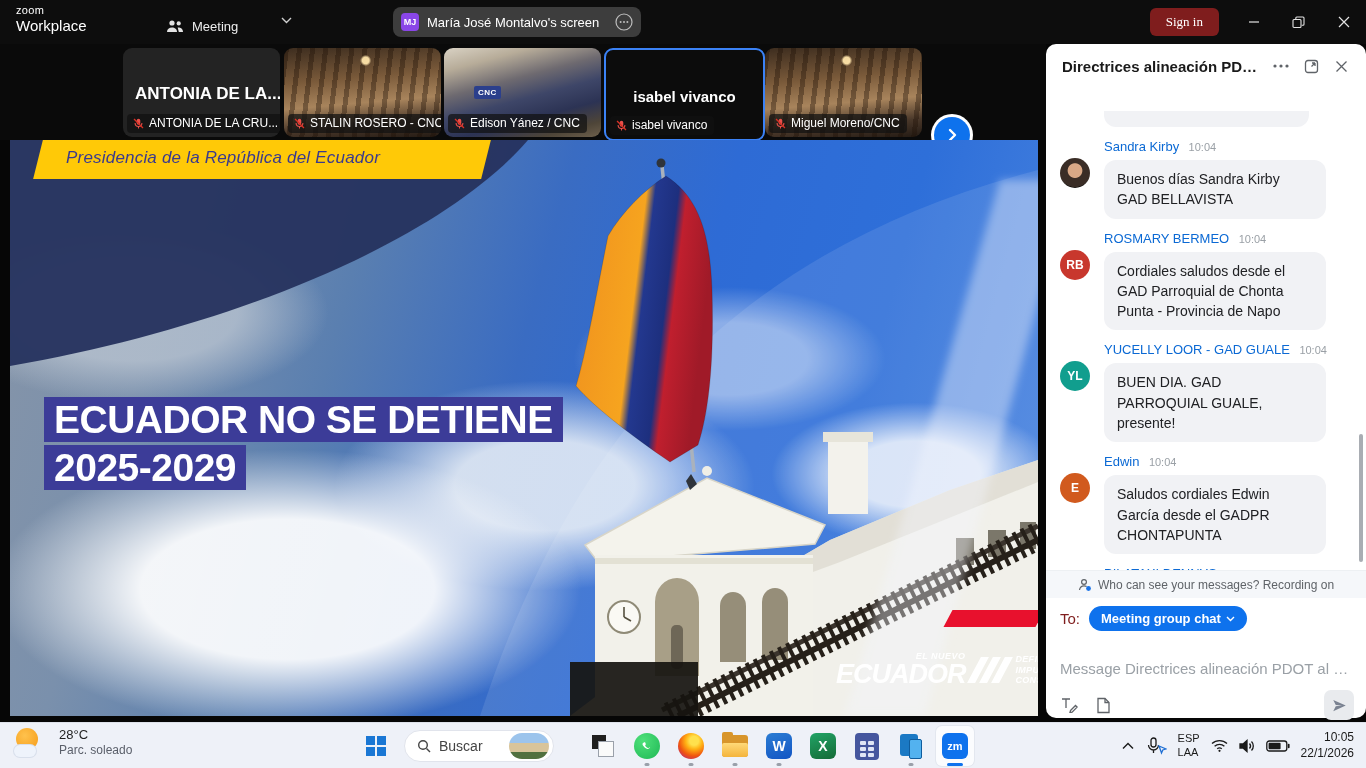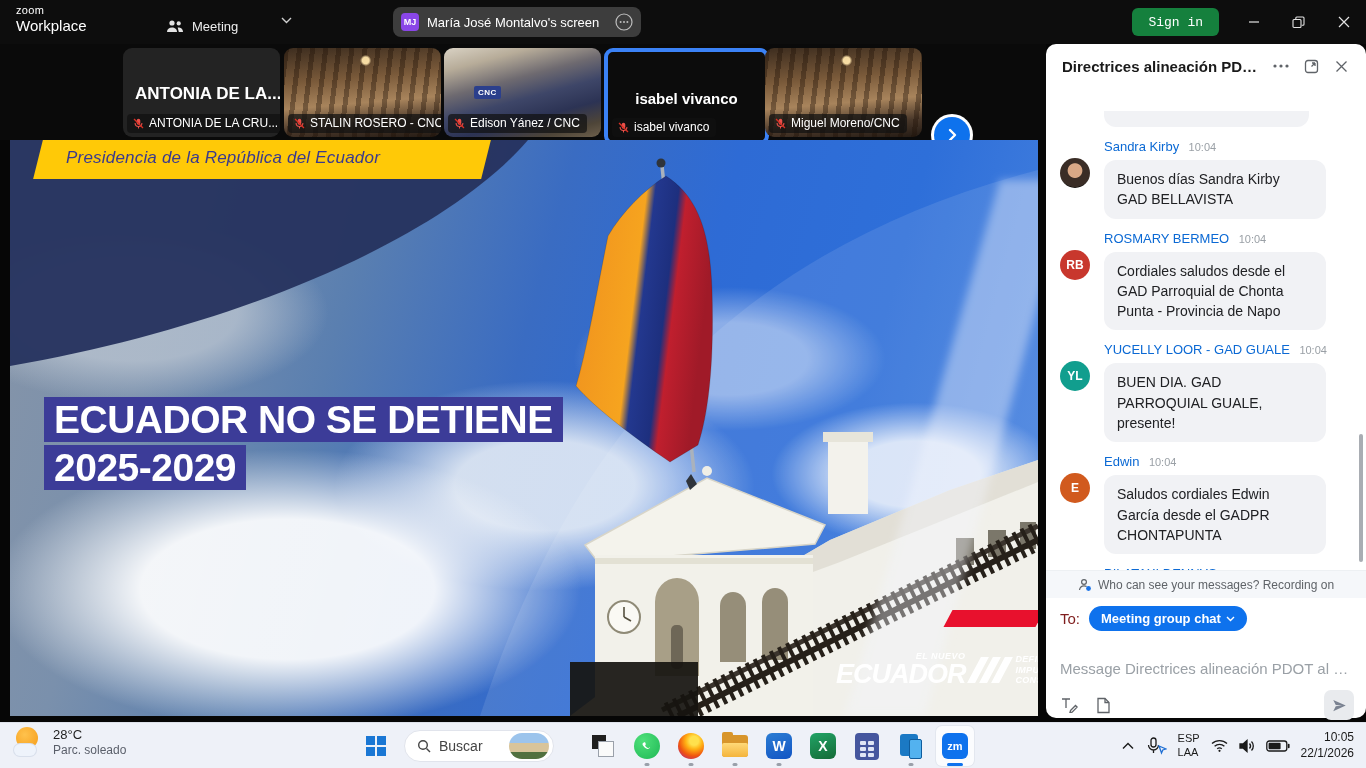--- a/index.html
+++ b/index.html
@@ -8,27 +8,27 @@
   
   .titlebar{position:absolute;left:0;top:0;width:1366px;height:44px;background:#0d0d0d;}
   .zlogo{position:absolute;left:16px;top:5px;color:#fff;line-height:1;}
   .zlogo .z1{font-size:11px;font-weight:normal;letter-spacing:.3px;}
   .zlogo .z2{font-size:15px;margin-top:2px;}
   .tb-chev{position:absolute;left:281px;top:17px;color:#cfcfcf;}
   .meeting-tab{position:absolute;left:158px;top:0;height:44px;display:flex;align-items:center;gap:8px;color:#ededed;font-size:13px;padding:4px 8px;}
   .center-pill{position:absolute;left:393px;top:7px;width:232px;height:30px;background:#3d3d3d;border-radius:8px;display:flex;align-items:center;padding:0 8px;gap:8px;}
   .mj-ava{width:18px;height:18px;border-radius:4px;background:#8a46e8;color:#fff;font-size:9px;font-weight:bold;display:flex;align-items:center;justify-content:center;flex:0 0 auto;}
   .center-pill .lbl{color:#fff;font-size:13px;white-space:nowrap;overflow:hidden;text-overflow:ellipsis;flex:1;}
-  .signin{position:absolute;right:147px;top:8px;height:28px;background:#15803d;border:0;border-radius:6px;color:#fff;font-size:13px;padding:0 16px;font-family:Liberation Mono, monospace;}
+  .signin{position:absolute;right:147px;top:8px;height:28px;background:#7f1d1d;border:0;border-radius:6px;color:#fff;font-size:13px;padding:0 16px;font-family:Liberation Serif, serif;}
   .winctl{position:absolute;right:0;top:0;height:44px;display:flex;}
   .winctl .wbtn{width:45px;height:44px;display:flex;align-items:center;justify-content:center;color:#e3e3e3;}
   
   .strip{position:absolute;left:0;top:44px;width:1046px;height:96px;background:#0a0a0a;}
   .tile{position:absolute;top:4px;width:157px;height:89px;border-radius:9px;background:#232323;overflow:hidden;}
-  .tile.green{border:4px solid #3b82f6;}
+  .tile.green{border:2px solid #3b82f6;}
   .bigname{position:absolute;left:12px;top:36px;color:#fff;font-weight:bold;font-size:17px;white-space:nowrap;}
   .bigname.center{left:0;right:0;text-align:center;font-size:15px;top:38px;}
   .vlabel{position:absolute;left:4px;bottom:4px;background:rgba(16,16,16,.72);border-radius:4px;color:#fff;font-size:12px;padding:2px 7px 3px 5px;display:flex;align-items:center;gap:4px;max-width:146px;white-space:nowrap;}
   .wood{background:
     radial-gradient(circle at 52% 14%, rgba(255,228,170,.95) 0 3%, rgba(255,228,170,0) 5%),
     repeating-linear-gradient(97deg, rgba(30,16,6,.38) 0 5px, rgba(0,0,0,0) 5px 13px),
     linear-gradient(175deg,#3d2d1f 0%,#7a5a3a 35%,#a8845c 60%,#4a382a 82%,#241b14 100%);}
   .lobby{background:linear-gradient(165deg,#d9d2c4 0%,#b7ac99 18%,#6e6a70 38%,#3e4668 55%,#2c3354 72%,#4e4538 88%,#6e604c 100%);}
   .cnc-chip{position:absolute;left:30px;top:38px;background:#2b3f8c;color:#fff;font-size:8px;font-weight:bold;padding:2px 4px;border-radius:2px;letter-spacing:.5px;}
   .next-btn{position:absolute;left:934px;top:73px;width:36px;height:36px;border-radius:50%;background:#0E72ED;box-shadow:0 0 0 3px #fff;border:0;display:flex;align-items:center;justify-content:center;}
@@ -72,21 +72,21 @@
   .notice{position:absolute;left:0;right:0;top:526px;height:27px;background:#f5f7fa;border-top:1px solid #edf0f3;display:flex;align-items:center;justify-content:center;gap:6px;font-size:12px;color:#5f6368;}
   .to-row{position:absolute;left:14px;top:562px;display:flex;align-items:center;gap:9px;}
   .to-lab{font-size:15px;color:#7f1d1d;}
   .to-pill{display:flex;align-items:center;gap:5px;background:#0E72ED;border:0;border-radius:15px;color:#fff;font-size:13px;font-weight:bold;padding:5px 12px;font-family:inherit;}
   .msg-input{position:absolute;left:14px;right:14px;top:596px;font-size:15px;color:#9aa0a6;white-space:nowrap;overflow:hidden;text-overflow:ellipsis;margin-top:20px;}
   .chat-foot{position:absolute;left:14px;right:12px;top:646px;display:flex;align-items:center;}
   .cf-ic{color:#5f6368;margin-right:18px;}
   .send-btn{margin-left:auto;width:30px;height:30px;border-radius:7px;background:#e9ebee;border:0;display:flex;align-items:center;justify-content:center;color:#7a8291;}
   
   .taskbar{position:absolute;left:0;top:722px;width:1366px;height:46px;background:#eef1f8;border-top:1px solid #dde1ea;box-sizing:border-box;}
-  .weather{position:absolute;left:14px;top:4px;display:flex;align-items:flex-start;gap:9px;}
+  .weather{position:absolute;left:14px;top:4px;display:flex;align-items:center;gap:15px;}
   .w-icon{width:30px;height:30px;position:relative;}
   .w-sun{position:absolute;left:2px;top:0;width:22px;height:22px;border-radius:50%;background:radial-gradient(circle at 40% 35%,#ffc24d,#f59b18);}
   .w-cloud{position:absolute;left:0px;bottom:1px;width:22px;height:12px;border-radius:8px;background:#eef3fb;box-shadow:0 0 0 1px #d8dfeb;}
   .w-t1{font-size:13px;color:#1f1f1f;line-height:1.25;}
   .w-t2{font-size:12px;color:#5a5f6a;line-height:1.25;}
   .startbtn{position:absolute;left:366px;top:13px;width:20px;height:20px;display:grid;grid-template-columns:9px 9px;grid-template-rows:9px 9px;gap:2px;background:none;border:0;padding:0;}
   .startbtn span{background:#1a77d4;}
   .search-pill{position:absolute;left:404px;top:7px;width:150px;height:32px;background:#fff;border:1px solid #e1e4ec;border-radius:16px;display:flex;align-items:center;padding:0 4px 0 12px;box-sizing:border-box;gap:8px;}
   .search-pill .stxt{font-size:14px;color:#444;flex:1;}
   .search-img{width:40px;height:26px;border-radius:13px;background:linear-gradient(180deg,#9cc4ec 0 38%,#d8c49a 38% 72%,#51703f 72%);}

